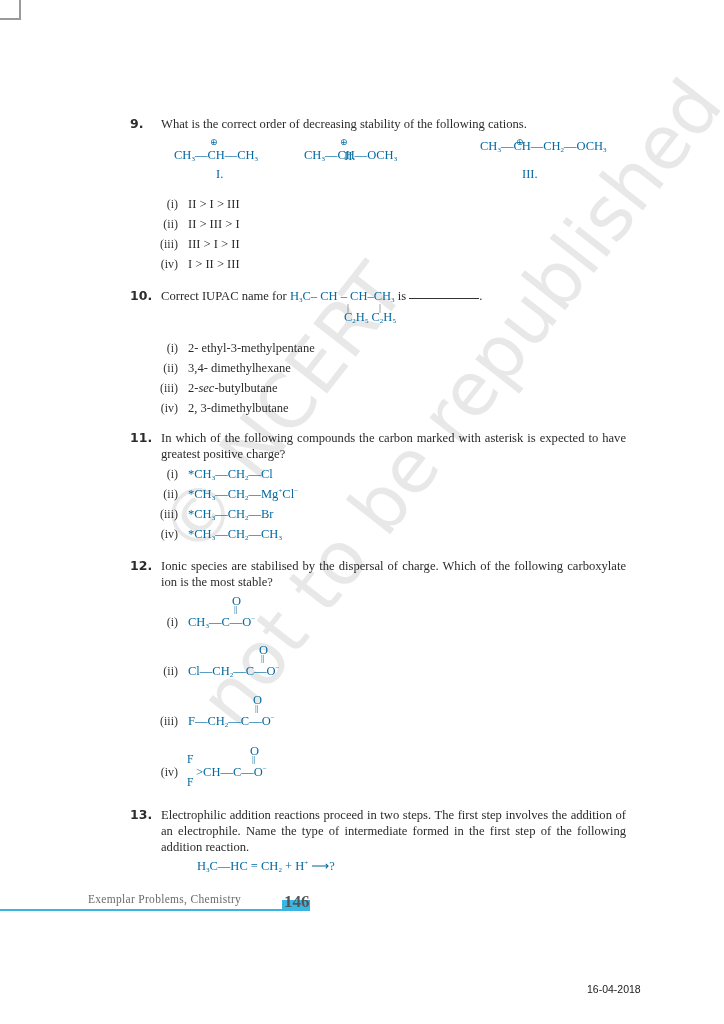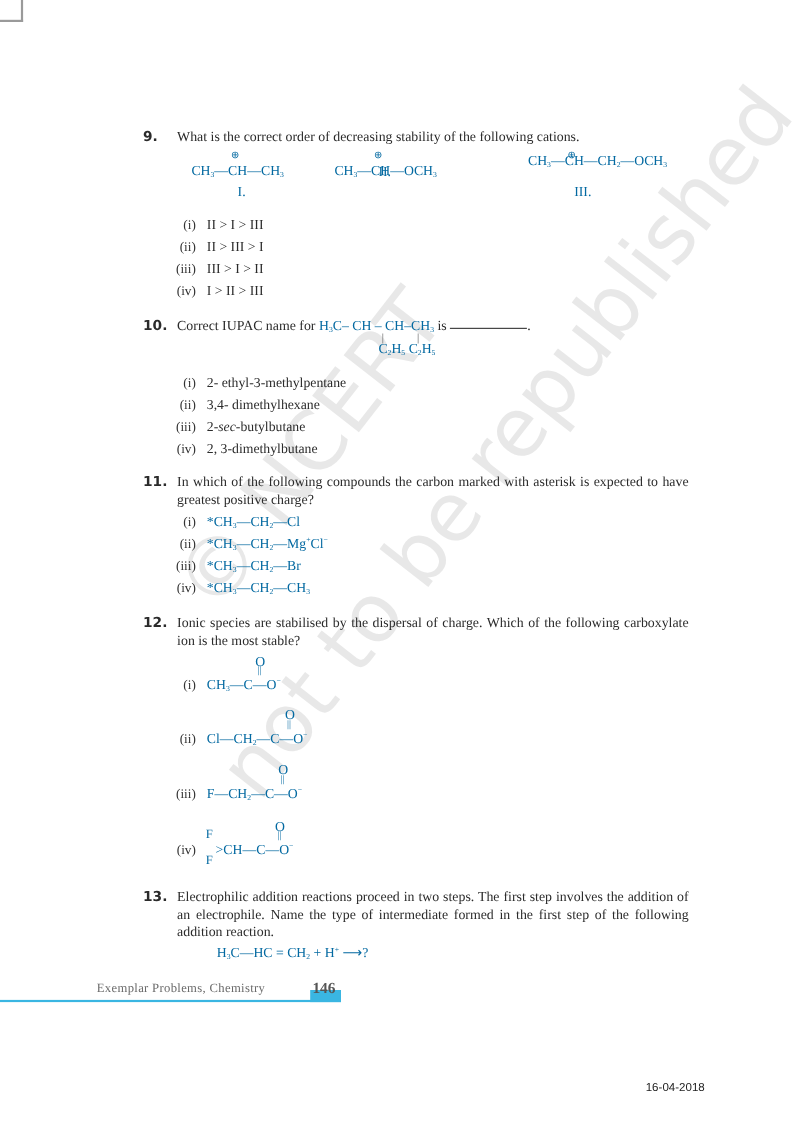--- a/index.html
+++ b/index.html
@@ -25,21 +25,21 @@
   sup { font-size: 7px; vertical-align: 5px; line-height: 0; }
   .abs { position: absolute; }
   .watermark {
     position: absolute; color: rgba(120,120,120,0.17);
     font-family: "DejaVu Sans", sans-serif; font-size: 74px; white-space: nowrap;
     transform-origin: left bottom; pointer-events: none;
   }
   .footer-line { position: absolute; left: 0; top: 909px; width: 310px; height: 2px; background: #3ab6e2; }
   .footer-text { position: absolute; left: 88px; top: 893px; font-size: 11.5px; color: #6a6a6a; letter-spacing: 0.3px; font-family: "Liberation Serif", serif; }
   .pageno-box { position: absolute; left: 282px; top: 900px; width: 28px; height: 11px; background: #3ab6e2; }
-  .pageno { position: absolute; left: 284px; top: 892px; font-size: 14px; font-weight: bold; color: #555; font-family: "Liberation Serif", serif; }
+  .pageno { position: absolute; left: 284px; top: 892px; font-size: 17px; font-weight: bold; color: #555; font-family: "Liberation Serif", serif; }
   .date { position: absolute; left: 587px; top: 983px; font-family: "Liberation Sans", sans-serif; font-size: 10.5px; color: #222; }
   .blank { display: inline-block; width: 70px; border-bottom: 1px solid #333; vertical-align: 1px; }
   .oplus { font-size: 9px; font-family: "DejaVu Sans", sans-serif; }
 </style>
 </head>
 <body>
 
 <div class="crop-mark"></div>
 
 <div class="watermark" style="left:210px; top:485px; transform: rotate(-52deg);">© NCERT</div>

